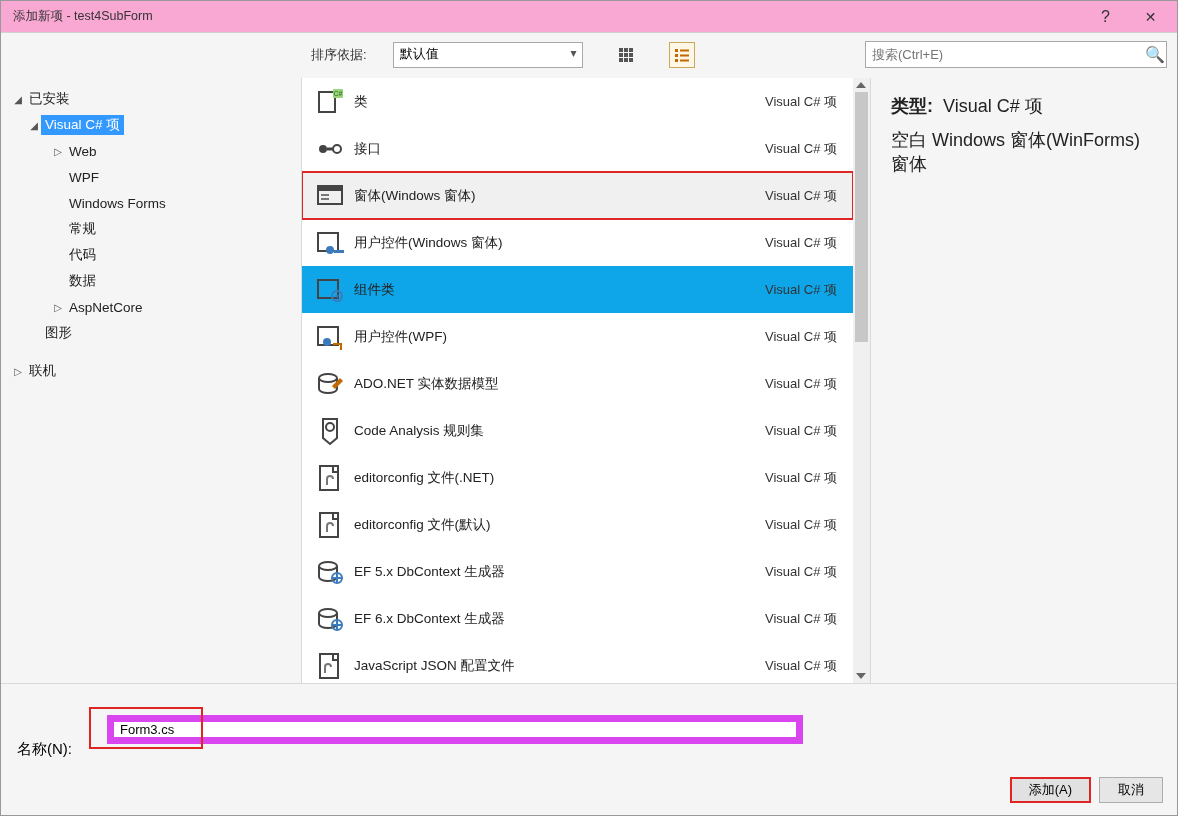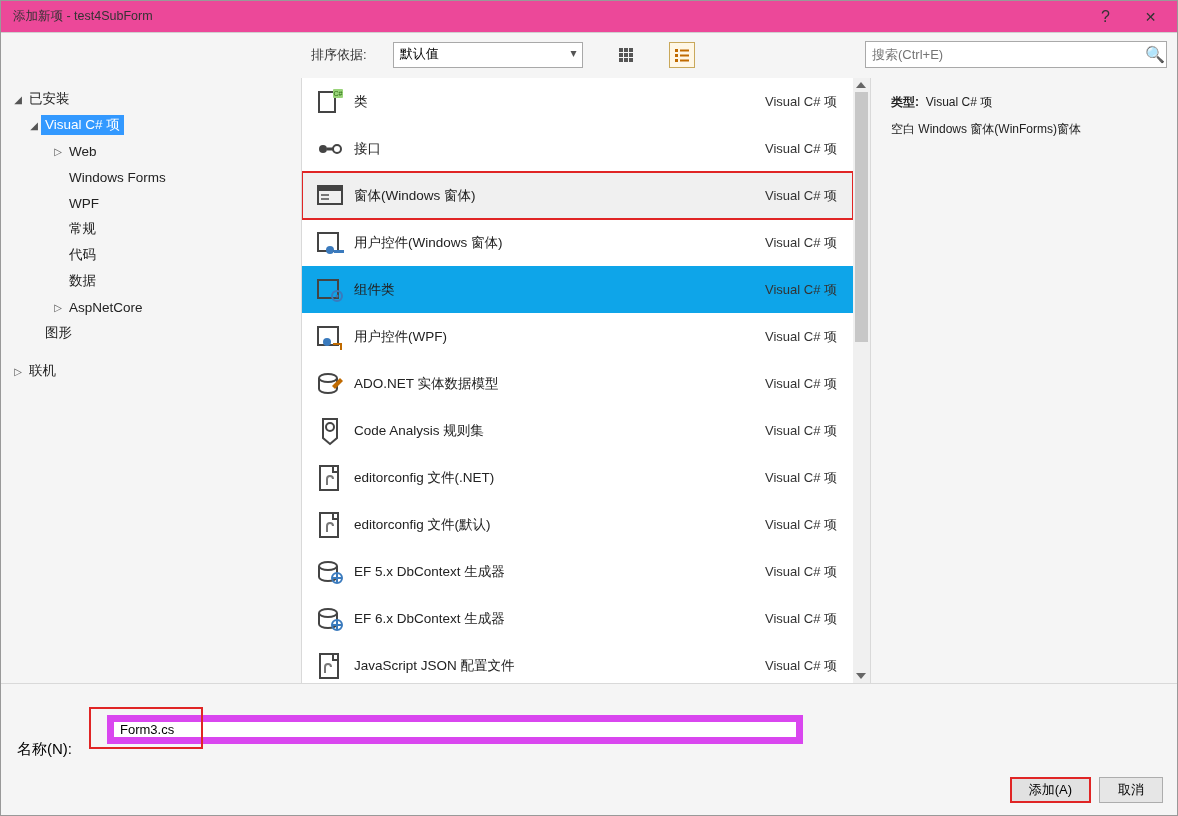--- a/index.html
+++ b/index.html
@@ -1,18 +1,18 @@
 <!DOCTYPE html>
 <html><head>
 <meta charset="utf-8">
 <style>
 * { box-sizing: border-box; margin: 0; padding: 0; font-family: "Microsoft YaHei", "Segoe UI", sans-serif; }
 html, body { width: 1178px; height: 816px; background: #fff; overflow: hidden; }
 .window { width: 1178px; height: 816px; border: 1px solid #999; display: flex; flex-direction: column; background: #f5f5f5; }
-.titlebar { height: 32px; display: flex; align-items: center; padding: 0 4px 0 12px; background: #ec4899; border-bottom: 1px solid #d0d0d0; }
+.titlebar { height: 32px; display: flex; align-items: center; padding: 0 4px 0 12px; background: #f9a8d4; border-bottom: 1px solid #d0d0d0; }
 .titlebar-title { flex: 1; font-size: 12.5px; color: #333; }
 .titlebar-btn { width: 45px; height: 31px; display: flex; align-items: center; justify-content: center; color: #333; font-size: 16px; }
 .titlebar-btn.close { font-size: 14px; }
 .toolbar-row { display: flex; align-items: center; padding: 8px 10px 10px 310px; gap: 24px; background: #f5f5f5; }
 .toolbar-label { font-size: 13px; color: #333; margin-right: 2px; }
 .sort-select { height: 26px; width: 190px; border: 1px solid #a9a9a9; background: #fff; font-size: 13px; padding: 2px 22px 2px 6px; position: relative; }
 .sort-wrap { position: relative; display: inline-block; }
 .sort-wrap::after { content: "▾"; position: absolute; right: 6px; top: 4px; font-size: 12px; color: #555; pointer-events: none; }
 .view-btn { width: 26px; height: 26px; border: 1px solid transparent; display: inline-flex; align-items: center; justify-content: center; margin-left: 6px; }
 .view-btn.active { border: 1px solid #c9a85a; background: #fff7e6; }
@@ -35,21 +35,21 @@
 .list-row.hover { background: #0ea5e9; }
 .list-row.selected { background: #f0f0f0; outline: 2px solid #e02525; outline-offset: -1px; }
 .list-row .icon-box { width: 48px; display: flex; justify-content: center; }
 .list-row .item-label { flex: 1; font-size: 13.5px; color: #222; }
 .list-row .item-tag { font-size: 13px; color: #333; }
 .scrollbar { width: 17px; background: #f0f0f0; position: relative; }
 .scrollbar::before, .scrollbar::after { content: ""; position: absolute; left: 3px; width: 0; height: 0; border-left: 5px solid transparent; border-right: 5px solid transparent; }
 .scrollbar::before { top: 4px; border-bottom: 6px solid #666; }
 .scrollbar::after { bottom: 4px; border-top: 6px solid #666; }
 .scrollbar .thumb { position: absolute; top: 14px; left: 2px; width: 13px; height: 250px; background: #c7c7c7; }
-.info-col { width: 306px; padding: 16px 20px; font-size: 12px; color: #222; }
+.info-col { width: 306px; padding: 16px 20px; font-size: 18px; color: #222; }
 .info-col .type-line { margin-bottom: 10px; }
 .bottom { border-top: 1px solid #d9d9d9; padding: 16px 14px 12px 16px; }
 .name-row { display: flex; align-items: center; }
 .name-label { font-size: 15px; width: 90px; margin-top: 40px; }
 .name-wrap { flex: 1; position: relative; }
 .name-wrap::before { content: ""; position: absolute; left: -18px; top: -8px; width: 110px; height: 38px; border: 2px solid #e02525; pointer-events: none; }
 .name-input { width: 696px; height: 29px; border: 7px solid #d946ef; padding: 1px 6px; font-size: 13px; }
 .btn-row { display: flex; justify-content: flex-end; margin-top: 18px; gap: 8px; align-items: center; }
 .btn { height: 26px; border: 1px solid #adadad; background: #e6e6e6; font-size: 13px; padding: 0 18px; display: inline-flex; align-items: center; justify-content: center; }
 .btn.primary { border: 1px solid #3d84c6; background: #e1e1e1; }
@@ -109,24 +109,24 @@
         </div>
       <div class="tree-row sel indent1">
           <span class="arrow">◢</span>
           <span class="label">Visual C# 项</span>
         </div>
       <div class="tree-row indent2">
           <span class="arrow">▷</span>
           <span class="label">Web</span>
         </div>
       <div class="tree-row indent2nb">
+          <span class="label">WPF</span>
+        </div>
+      <div class="tree-row indent2nb">
           <span class="label">Windows Forms</span>
-        </div>
-      <div class="tree-row indent2nb">
-          <span class="label">WPF</span>
         </div>
       <div class="tree-row indent2nb">
           <span class="label">常规</span>
         </div>
       <div class="tree-row indent2nb">
           <span class="label">代码</span>
         </div>
       <div class="tree-row indent2nb">
           <span class="label">数据</span>
         </div>

